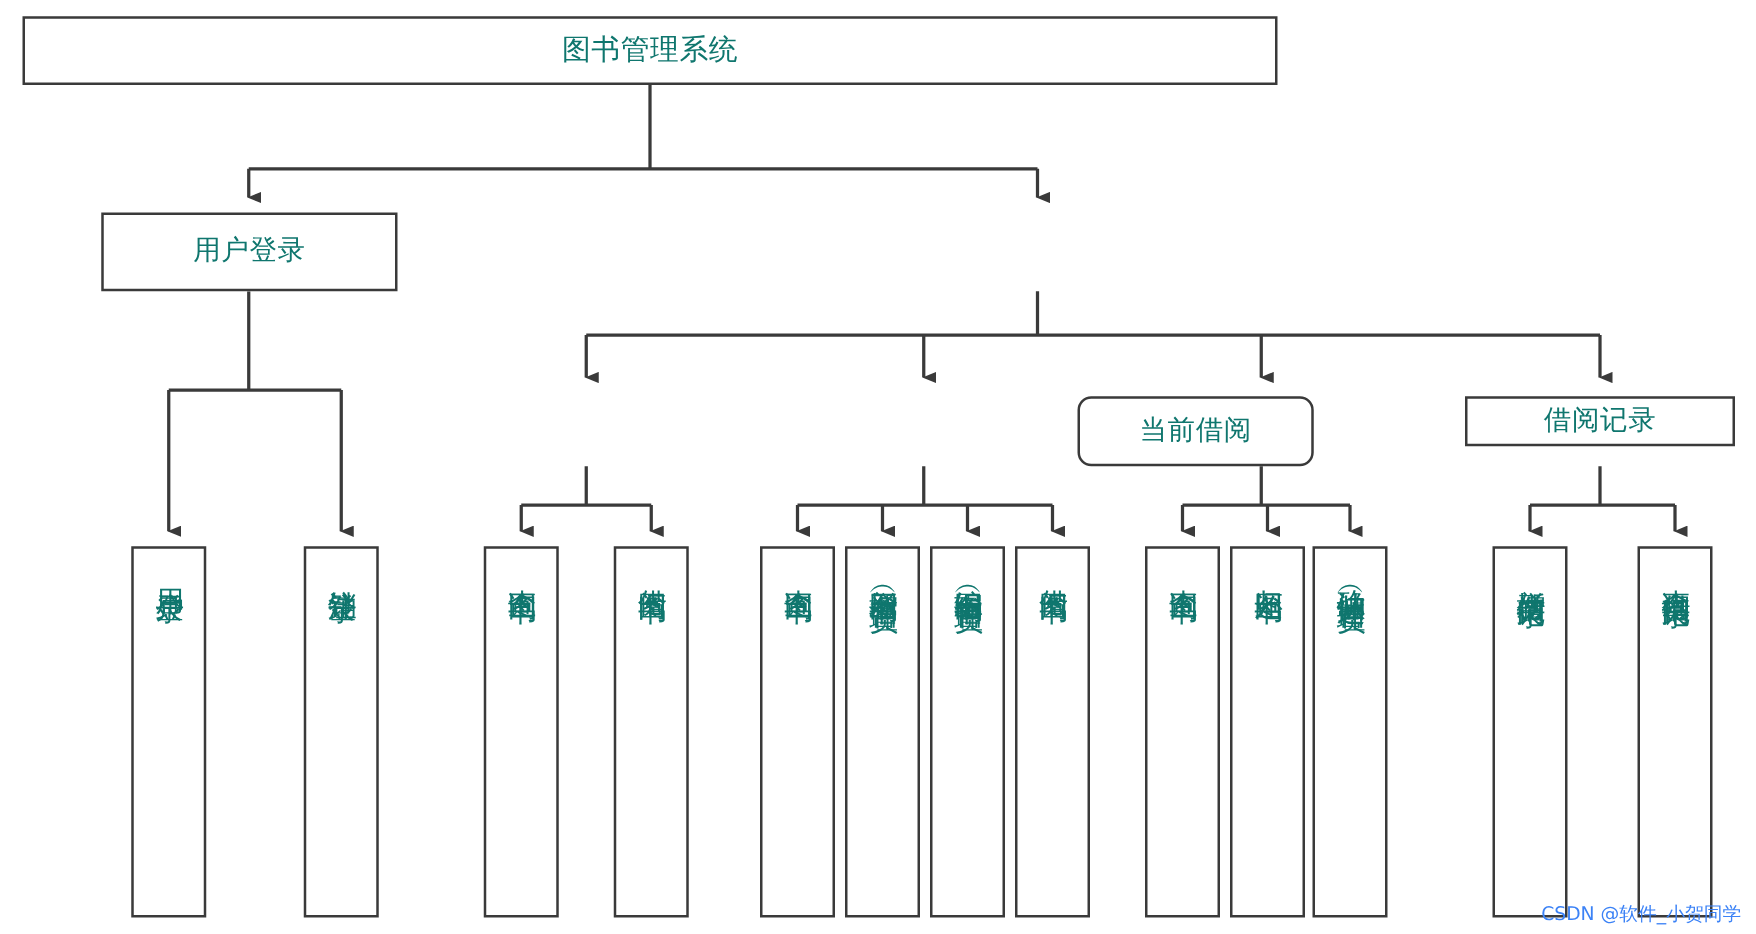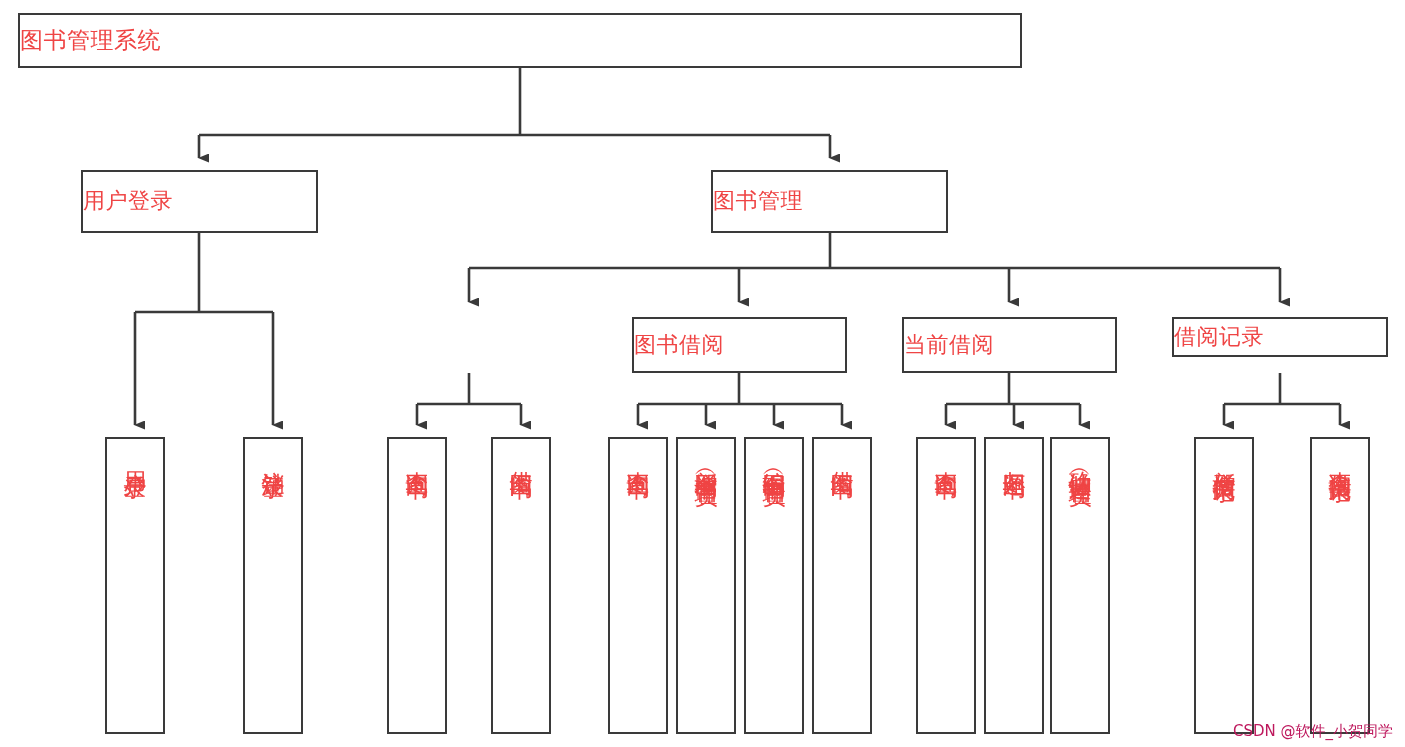--- a/index.html
+++ b/index.html
@@ -25,21 +25,22 @@
     width: 1405px;
     height: 747px;
   }
   .node {
     position: absolute;
     box-sizing: border-box;
     border: 2.5px solid #3a3a3a;
     background: #ffffff;
     display: flex;
     align-items: center;
-    color: #ef4444;
+    justify-content: center;
+    color: #0f766e;
   }
   .node .label {
     display: block;
     text-align: center;
     letter-spacing: 0.5px;
   }
   .node.horizontal .label {
     font-size: 22px;
     line-height: 1.1;
     white-space: nowrap;
@@ -58,21 +59,21 @@
     line-height: 1.25;
     letter-spacing: 2px;
     white-space: nowrap;
     margin: 0 auto;
   }
   .watermark {
     position: absolute;
     right: 12px;
     bottom: 6px;
     font-size: 15px;
-    color: #be185d;
+    color: #3b82f6;
     white-space: nowrap;
     pointer-events: none;
   }
 </style>
 </head>
 <body>
 
 <div id="diagram">
 
   <svg id="wires" viewBox="0 0 1405 747" xmlns="http://www.w3.org/2000/svg">
@@ -125,28 +126,22 @@
     </g>
   </svg>
 
   <div class="node horizontal root" style="left:18px; top:13px; width:1004px; height:55px;">
     <span class="label">图书管理系统</span>
   </div>
 
   <div class="node horizontal" style="left:81px; top:170px; width:237px; height:63px;">
     <span class="label">用户登录</span>
   </div>
-  <div class="node horizontal" style="left:711px; top:170px; width:237px; height:63px;">
-    <span class="label">图书管理</span>
-  </div>
 
-  <div class="node horizontal" style="left:632px; top:317px; width:215px; height:56px;">
-    <span class="label">图书借阅</span>
-  </div>
-  <div class="node horizontal" style="left:902px; top:317px; width:215px; height:56px;">
+  <div class="node horizontal" style="left:862px; top:317px; width:189px; height:56px;border-radius:11px;">
     <span class="label">当前借阅</span>
   </div>
   <div class="node horizontal" style="left:1172px; top:317px; width:216px; height:40px;">
     <span class="label">借阅记录</span>
   </div>
 
   <div class="node vertical" style="left:105px; top:437px; width:60px; height:297px;">
     <span class="label">用户登录</span>
   </div>
   <div class="node vertical" style="left:243px; top:437px; width:60px; height:297px;">

